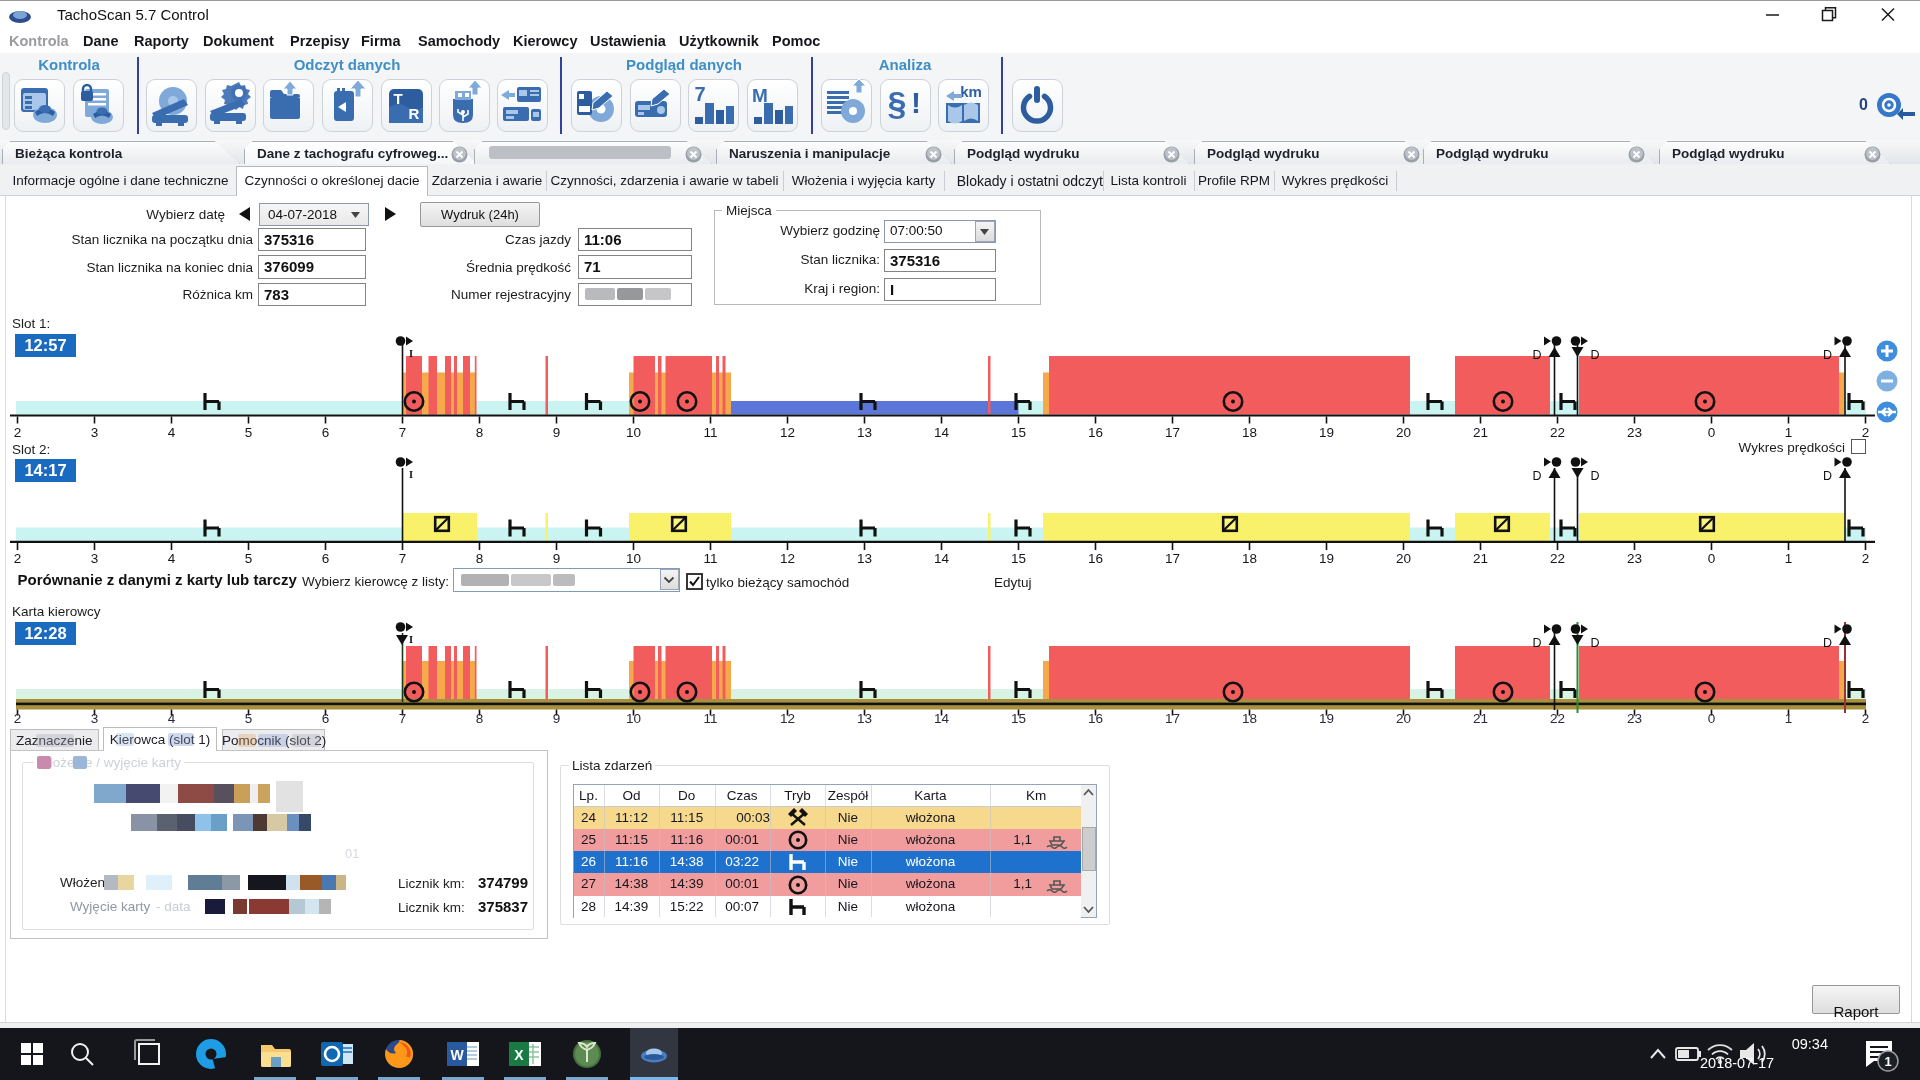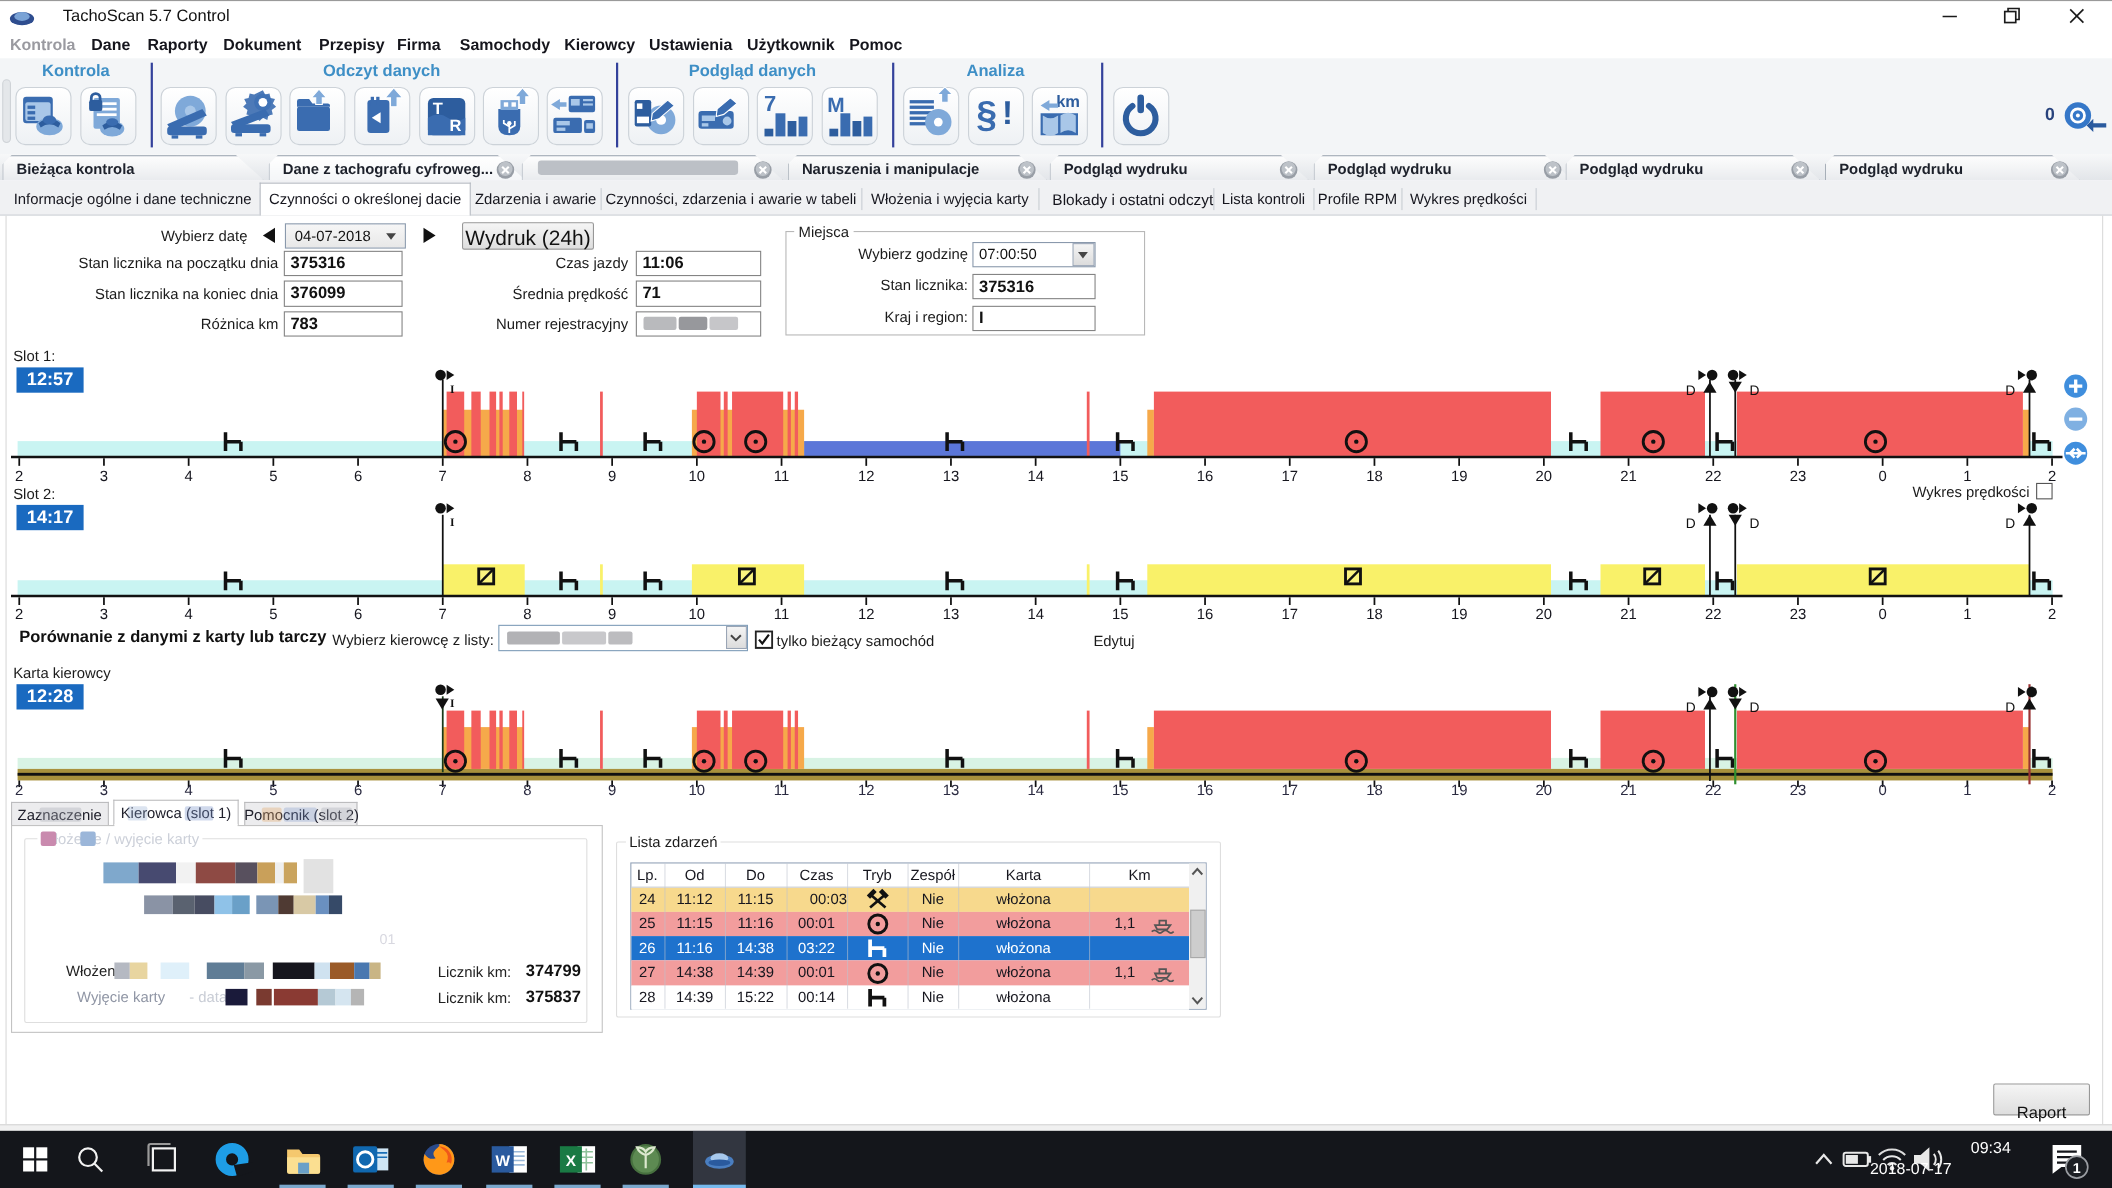--- a/index.html
+++ b/index.html
@@ -2,21 +2,21 @@
 <html><head><meta charset="utf-8"><style>
 *{margin:0;padding:0;box-sizing:border-box}
 html,body{width:1920px;height:1080px;overflow:hidden;background:#fff;
  font-family:"Liberation Sans",sans-serif;}
 .abs{position:absolute}
 .lbl{position:absolute;font-size:13.5px;color:#1b1b1b;white-space:nowrap}
 .rlbl{position:absolute;font-size:13.5px;color:#1b1b1b;text-align:right;white-space:nowrap}
 .inp{position:absolute;background:#fff;border:1px solid #848484;font-size:15px;
  font-weight:bold;color:#111;padding:2px 0 0 5px;white-space:nowrap}
 .btn{position:absolute;background:linear-gradient(#f5f5f5,#dedede);border:1px solid #979797;
- font-size:19px;color:#111;text-align:center;border-radius:2px}
+ font-size:13px;color:#111;text-align:center;border-radius:2px}
 .badge{position:absolute;background:#1a6ac0;color:#fff;font-weight:bold;font-size:16.5px;
  text-align:center;padding-top:2px}
 .chip{position:absolute}
 .tabtx{position:absolute;font-size:13.5px;color:#20202c;white-space:nowrap}
 </style></head><body>
 <div class="abs" style="left:0;top:0;width:1920px;height:28px;background:#fff">
  <svg class="abs" style="left:8px;top:6px" width="26" height="18" viewBox="0 0 26 18">
    <ellipse cx="12" cy="11" rx="11" ry="6" fill="#2e4d8f"></ellipse>
    <ellipse cx="12" cy="9" rx="7" ry="4" fill="#7aa3d6"></ellipse>
  </svg>
@@ -748,21 +748,21 @@
 <div class="chip" style="left:188px;top:874.5px;width:34px;height:15.5px;background:#607d96"></div>
 <div class="chip" style="left:222px;top:874.5px;width:18px;height:15.5px;background:#8a99a5"></div>
 <div class="chip" style="left:248px;top:874.5px;width:38px;height:15.5px;background:#16161e"></div>
 <div class="chip" style="left:286px;top:874.5px;width:14px;height:15.5px;background:#cfe2f0"></div>
 <div class="chip" style="left:300px;top:874.5px;width:22px;height:15.5px;background:#9a5a28"></div>
 <div class="chip" style="left:322px;top:874.5px;width:14px;height:15.5px;background:#4a78b0"></div>
 <div class="chip" style="left:336px;top:874.5px;width:10px;height:15.5px;background:#c9b585"></div>
 <div class="abs" style="left:398px;top:876px;font-size:13.5px;color:#222">Licznik km:</div>
 <div class="abs" style="left:478px;top:874px;font-size:15px;font-weight:bold;color:#111">374799</div>
 <div class="abs" style="left:70px;top:899px;font-size:13.5px;color:#9096a5">Wyjęcie karty</div>
-<div class="abs" style="left:172px;top:899px;font-size:13.5px;color:#c8ccd5">- data</div>
+<div class="abs" style="left:156px;top:899px;font-size:13.5px;color:#c8ccd5">- data</div>
 <div class="chip" style="left:205px;top:898.5px;width:20px;height:15.5px;background:#1a1a3a"></div>
 <div class="chip" style="left:233px;top:898.5px;width:14px;height:15.5px;background:#7a3a30"></div>
 <div class="chip" style="left:249px;top:898.5px;width:40px;height:15.5px;background:#8a3a33"></div>
 <div class="chip" style="left:289px;top:898.5px;width:16px;height:15.5px;background:#b5c9d5"></div>
 <div class="chip" style="left:305px;top:898.5px;width:14px;height:15.5px;background:#d5e5f0"></div>
 <div class="chip" style="left:319px;top:898.5px;width:12px;height:15.5px;background:#b5b5b5"></div>
 <div class="abs" style="left:398px;top:900px;font-size:13.5px;color:#222">Licznik km:</div>
 <div class="abs" style="left:478px;top:898px;font-size:15px;font-weight:bold;color:#111">375837</div>
 <div class="abs" style="left:560px;top:765px;width:550px;height:160px;border:1px solid #dedede;border-radius:2px"></div>
 <div class="abs" style="left:569px;top:758px;background:#fff;padding:0 3px;font-size:13.5px;color:#1b1b1b">Lista zdarzeń</div>
@@ -831,21 +831,21 @@
         <path d="M1 14 q2.5,-2.5 5,0 t5,0 t5,0 t5,0" fill="none" stroke="#555" stroke-width="1.5"></path>
   </svg>
 <svg class="abs" style="left:786.5px;top:873.5px" width="22" height="22">
     <circle cx="11" cy="11" r="8.2" fill="none" stroke="#111" stroke-width="2.6"></circle>
     <circle cx="11" cy="11" r="2" fill="#111"></circle>
   </svg>
 <div class="abs" style="left:574px;top:895.7px;width:507px;height:22.3px;background:#ffffff"></div>
 <div class="abs" style="left:573px;top:898.7px;width:31px;text-align:center;font-size:13.5px;color:#16161e">28</div>
 <div class="abs" style="left:604px;top:898.7px;width:55px;text-align:center;font-size:13.5px;color:#16161e">14:39</div>
 <div class="abs" style="left:659px;top:898.7px;width:55.5px;text-align:center;font-size:13.5px;color:#16161e">15:22</div>
-<div class="abs" style="left:714.5px;top:898.7px;width:55.5px;text-align:center;font-size:13.5px;color:#16161e">00:14</div>
+<div class="abs" style="left:714.5px;top:898.7px;width:55.5px;text-align:center;font-size:13.5px;color:#16161e">00:07</div>
 <div class="abs" style="left:825px;top:898.7px;width:46px;text-align:center;font-size:13.5px;color:#16161e">Nie</div>
 <div class="abs" style="left:871px;top:898.7px;width:119px;text-align:center;font-size:13.5px;color:#16161e">włożona</div>
 <svg class="abs" style="left:788.5px;top:897.9px" width="20" height="20">
     <path d="M2 1 V17 M1 9 H15 M15 9 V17" stroke="#111" stroke-width="3.4" fill="none"></path>
   </svg>
 <div class="abs" style="left:604px;top:785px;width:1px;height:132px;background:rgba(190,195,205,.55)"></div>
 <div class="abs" style="left:659px;top:785px;width:1px;height:132px;background:rgba(190,195,205,.55)"></div>
 <div class="abs" style="left:714.5px;top:785px;width:1px;height:132px;background:rgba(190,195,205,.55)"></div>
 <div class="abs" style="left:770px;top:785px;width:1px;height:132px;background:rgba(190,195,205,.55)"></div>
 <div class="abs" style="left:825px;top:785px;width:1px;height:132px;background:rgba(190,195,205,.55)"></div>

